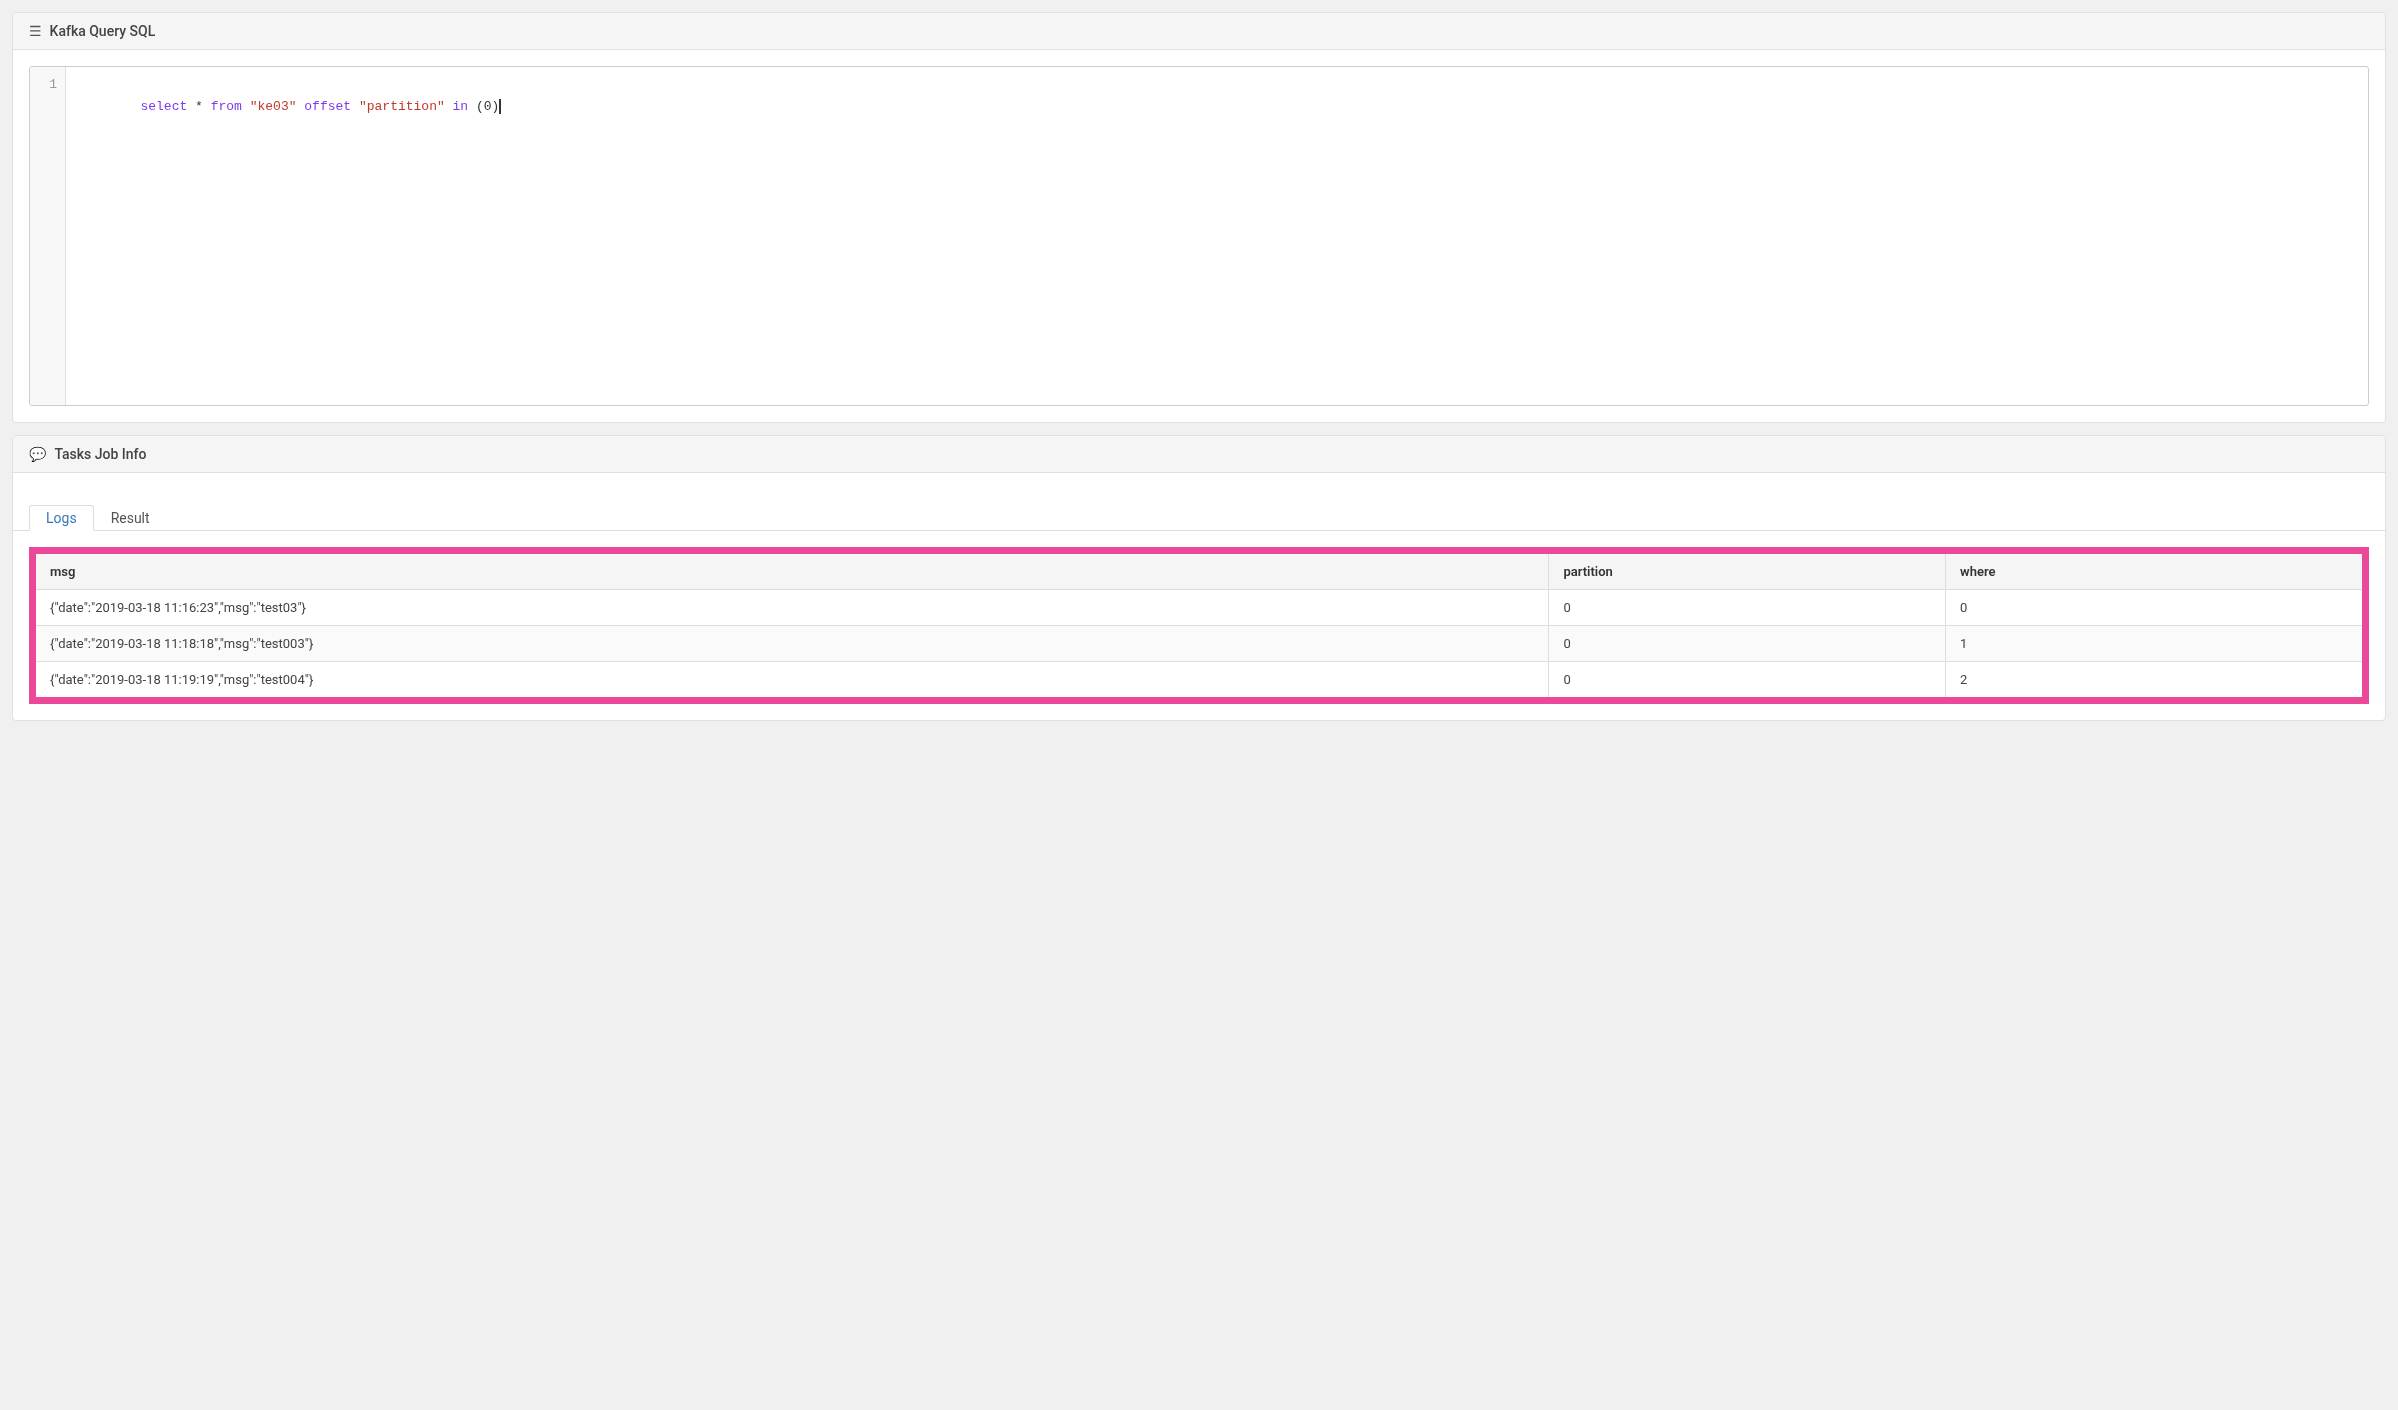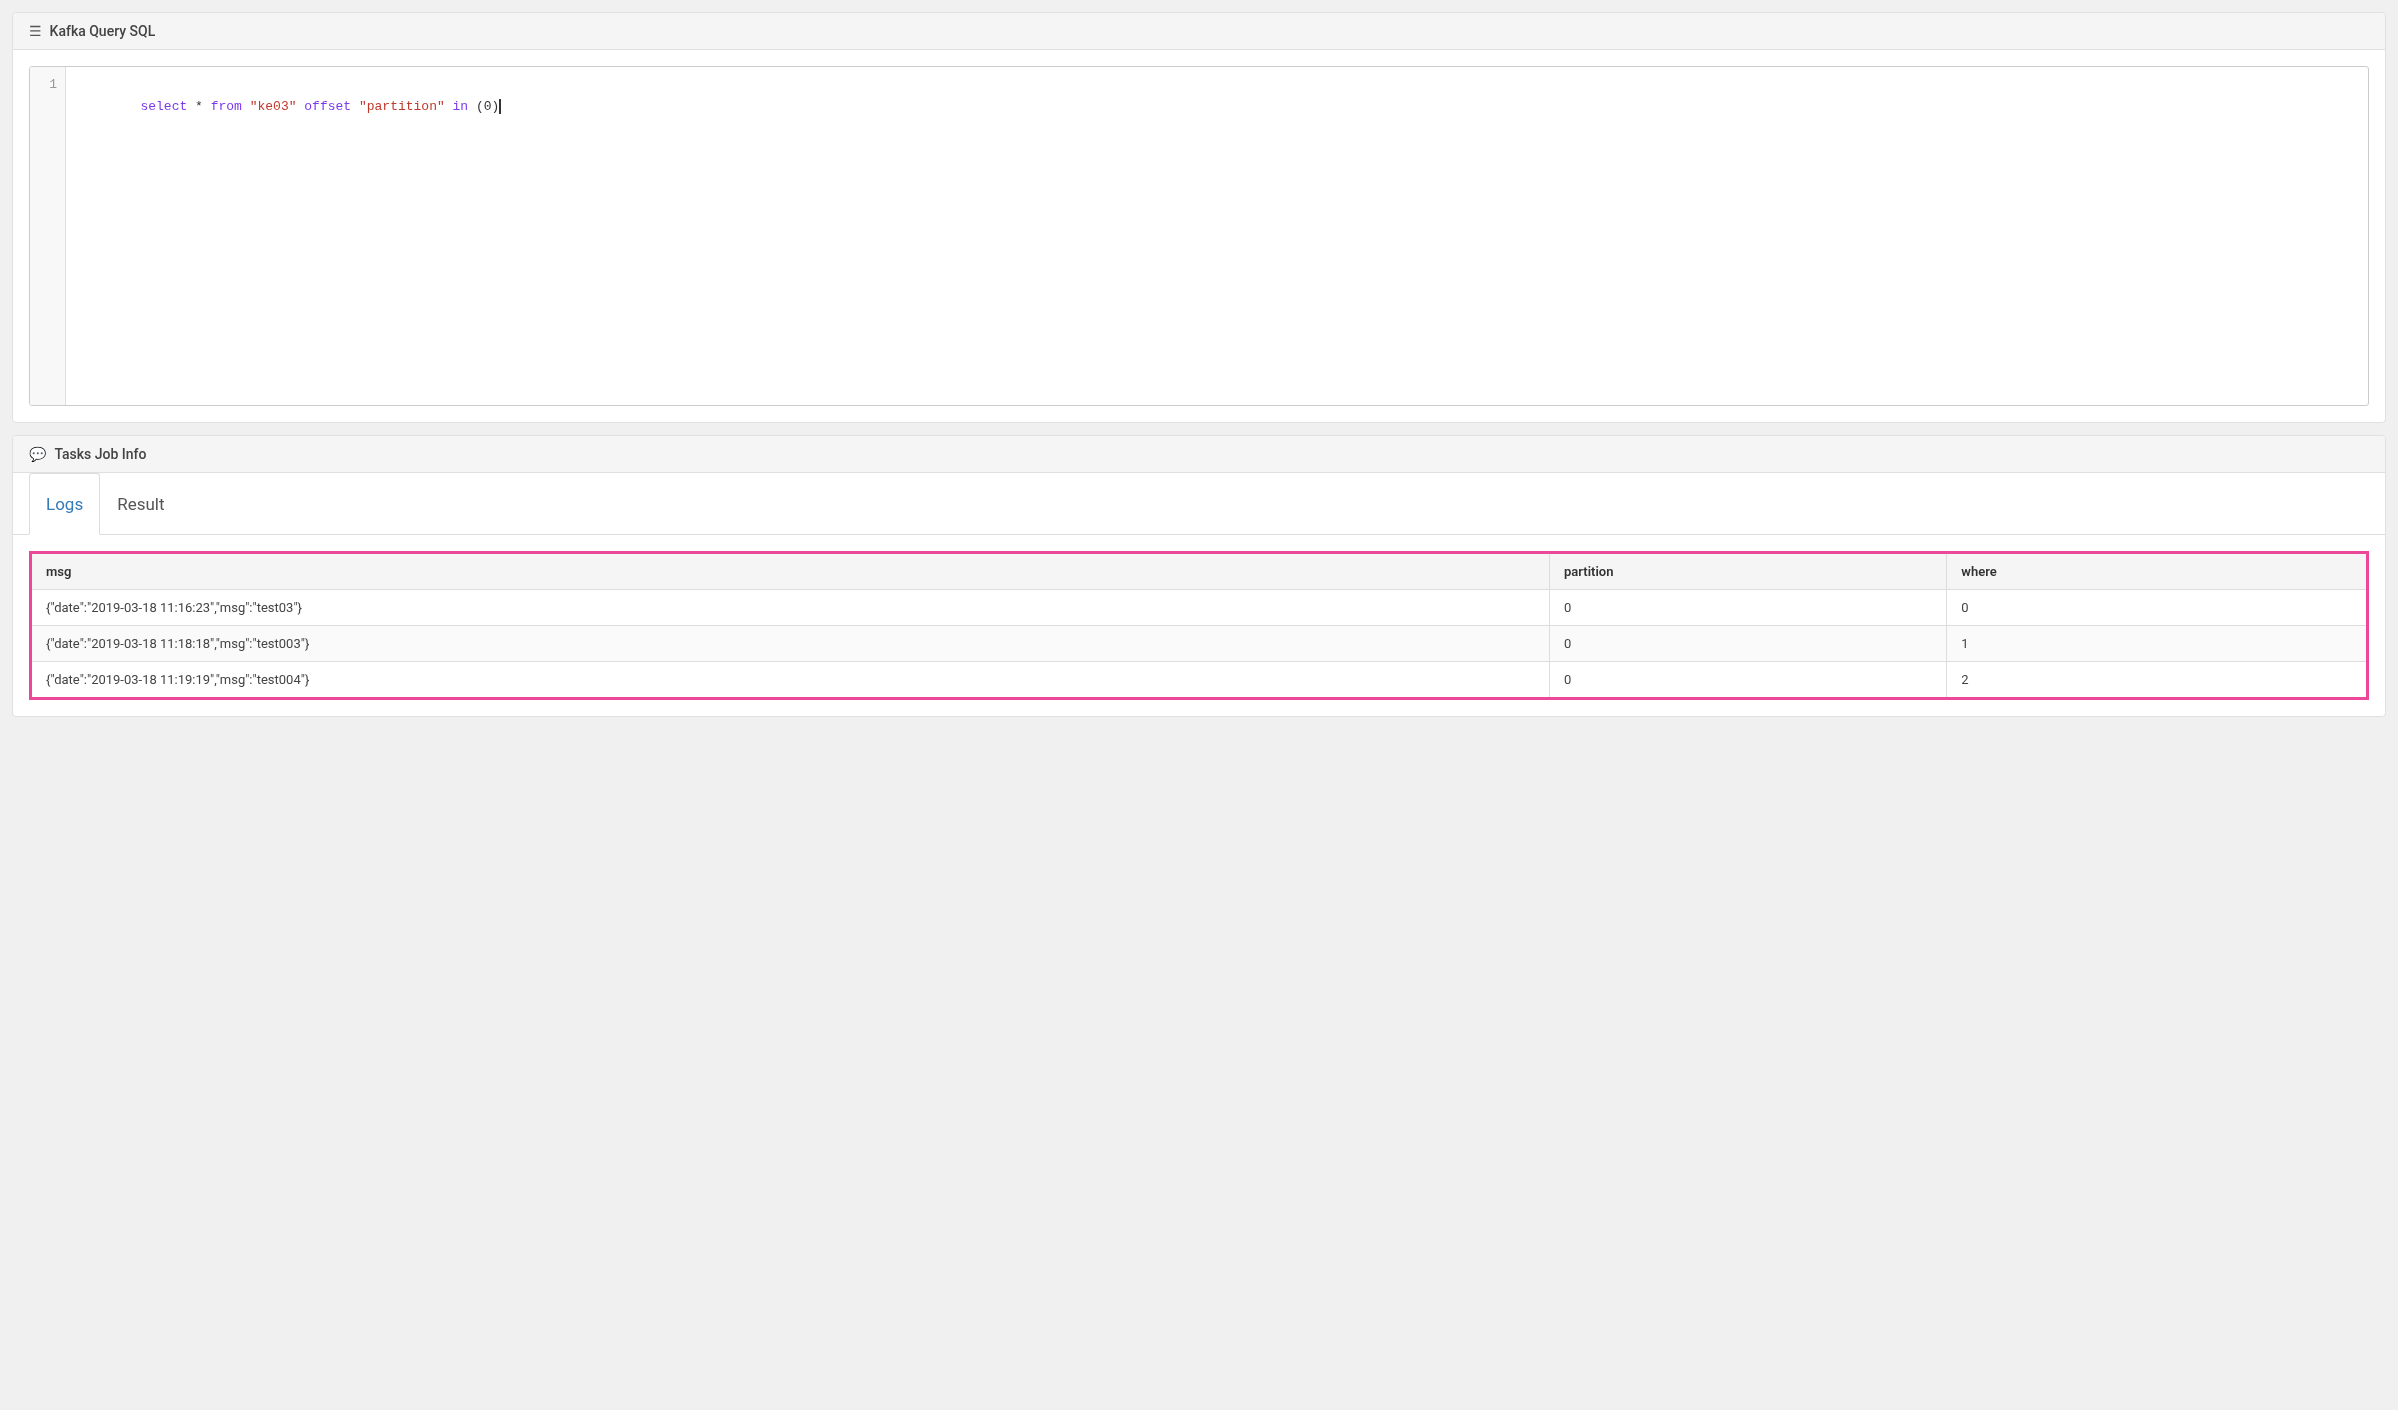--- a/index.html
+++ b/index.html
@@ -116,41 +116,42 @@
 
     
     .tabs-container {
       padding: 0 16px;
       border-bottom: 1px solid #ddd;
       display: flex;
       gap: 0;
     }
 
     .tab {
-      padding: 20px 16px;
+      padding: 4px 16px;
       cursor: pointer;
-      font-size: 17px;
+      font-size: 14px;
       color: #555;
       border: 1px solid transparent;
       border-bottom: none;
       margin-bottom: -1px;
       border-radius: 3px 3px 0 0;
       background: transparent;
       text-decoration: none;
+      margin-top: 32px;
     }
 
     
     .table-container {
       padding: 16px;
     }
 
     table {
       width: 100%;
       border-collapse: collapse;
-      border: 3px solid #ec4899;
+      border: 7px solid #ec4899;
     }
 
     thead tr {
       background: #f5f5f5;
     }
 
     th {
       padding: 10px 14px;
       text-align: left;
       font-weight: 600;

